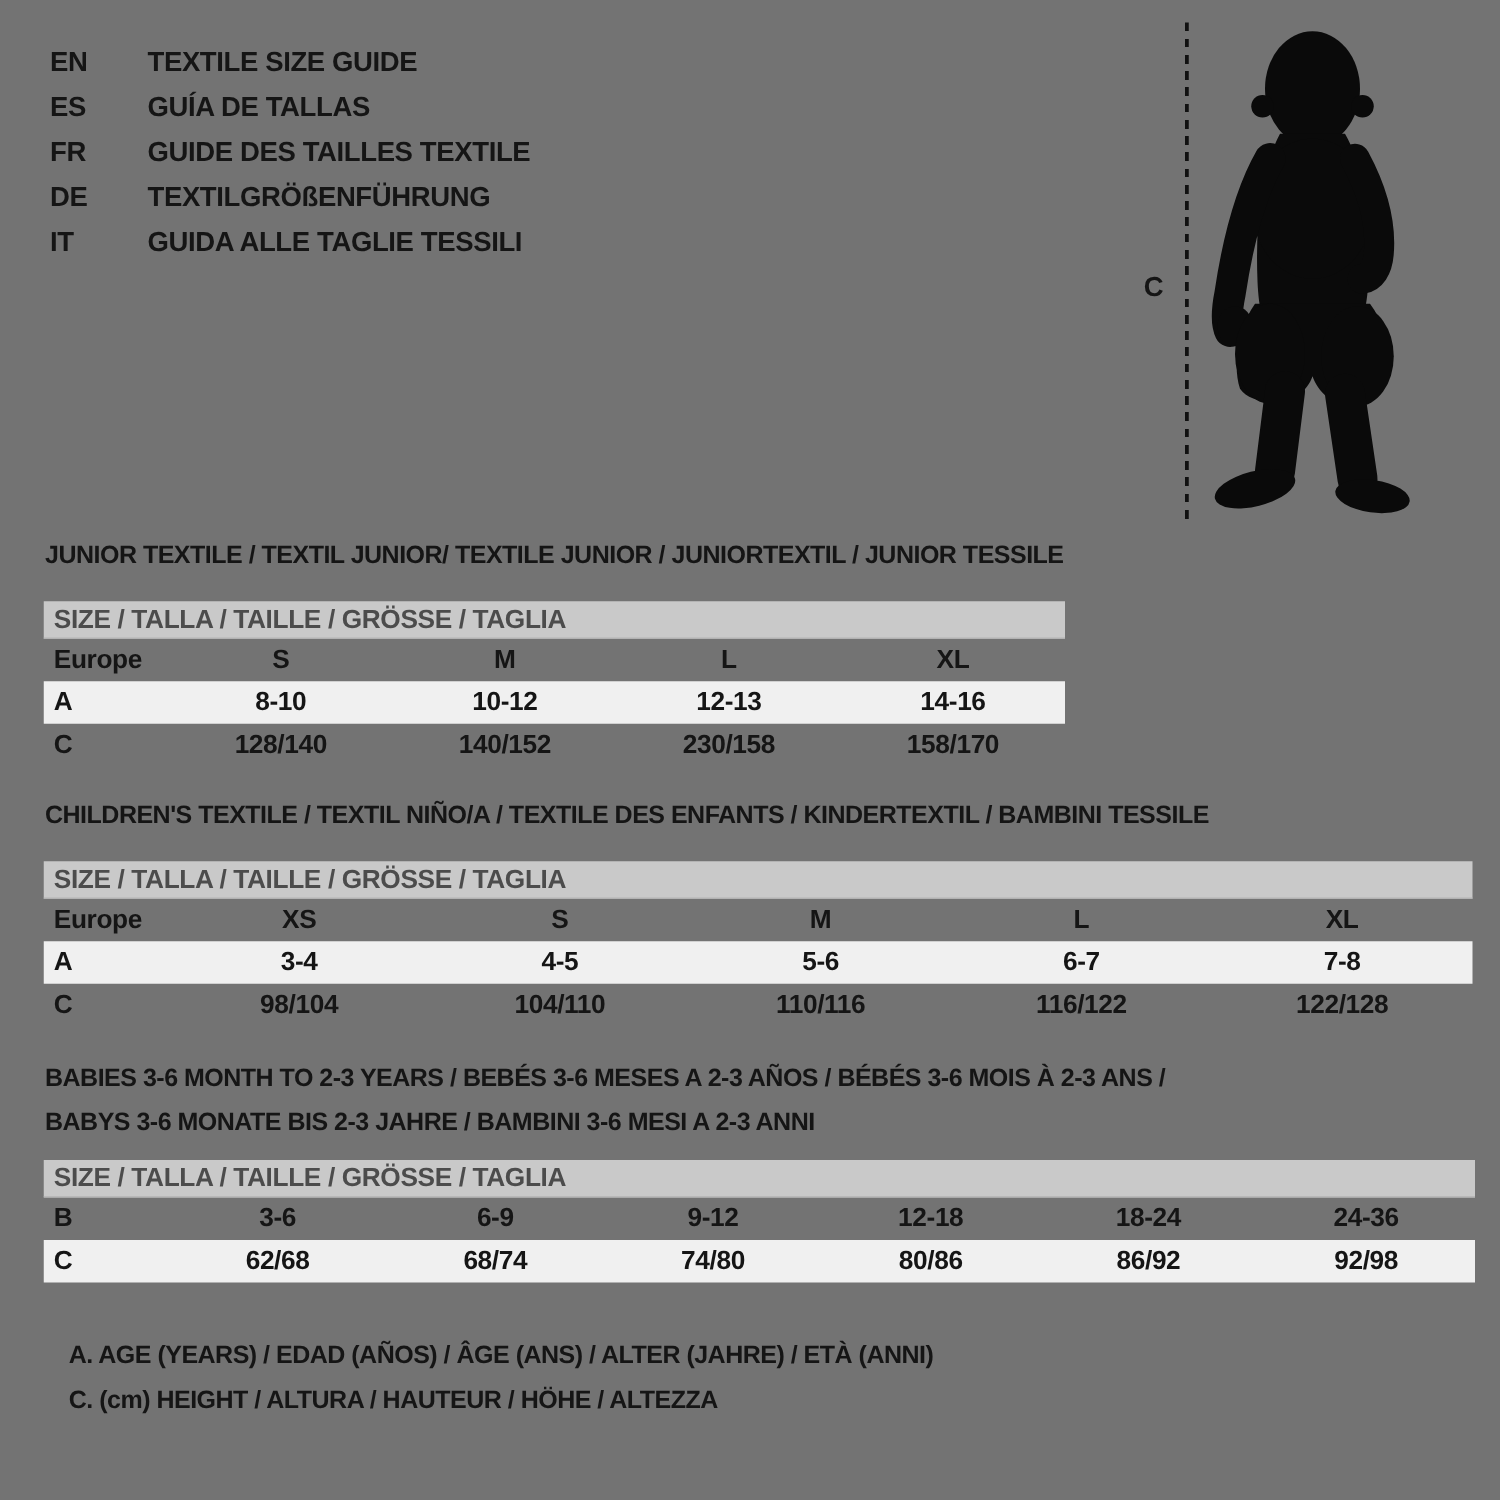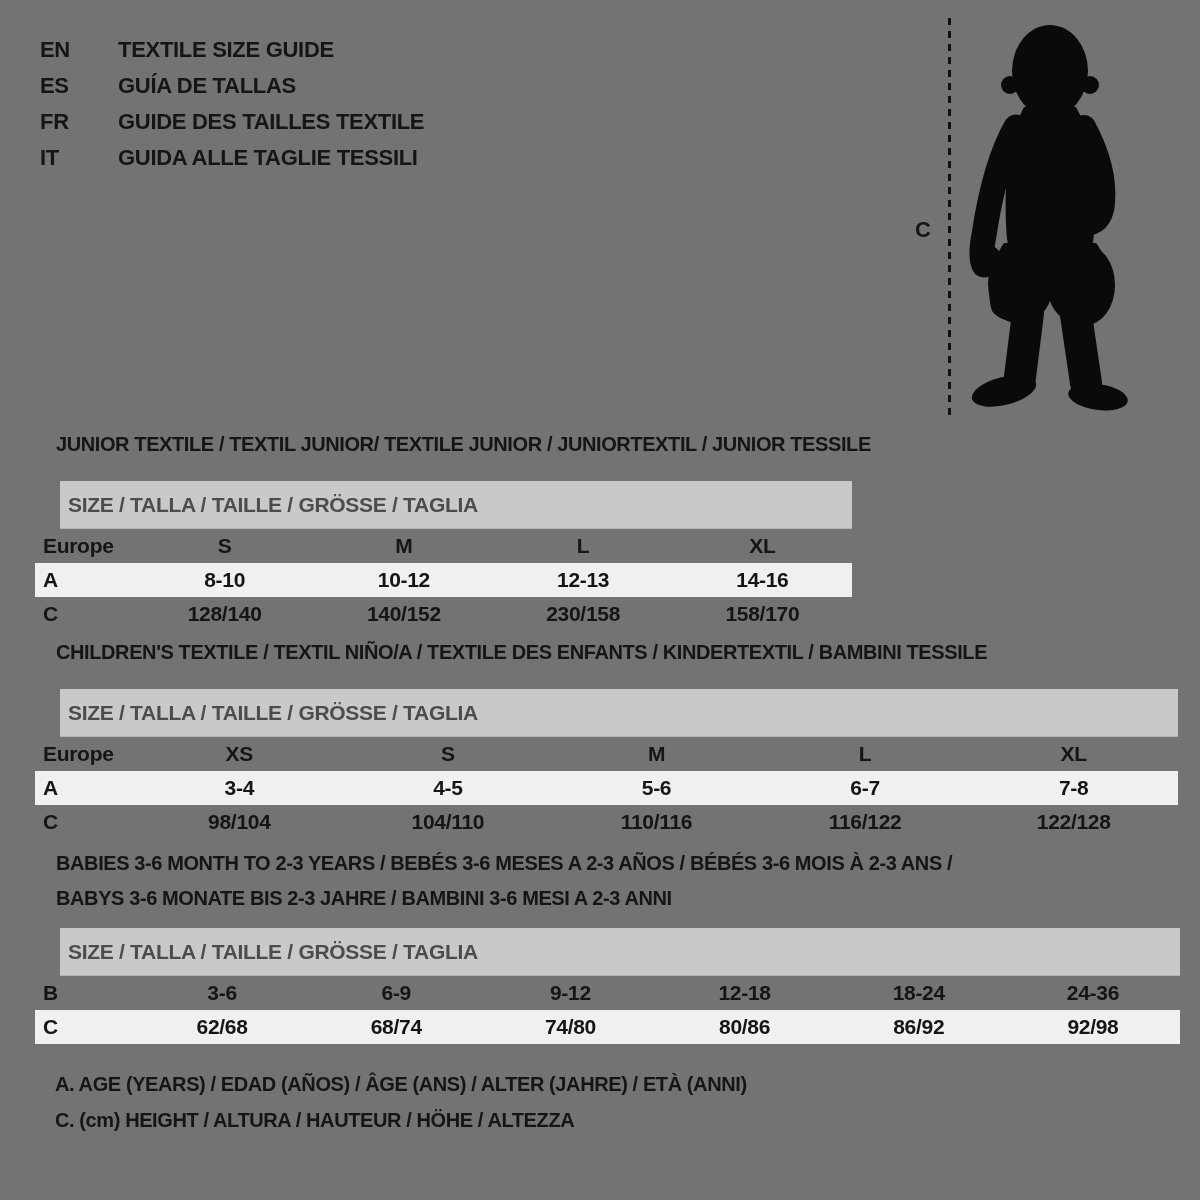--- a/index.html
+++ b/index.html
@@ -12,26 +12,26 @@
   .lang-list { position:absolute; left:40px; top:32px; }
   .lang-row { display:flex; height:36px; align-items:center; font-size:22px; letter-spacing:-0.3px; }
   .lang-code { width:78px; }
   .lang-label { white-space:nowrap; }
   
   .dash-line { position:absolute; left:948px; top:18px; width:3px; height:398px;
     background:repeating-linear-gradient(to bottom,#111 0px,#111 7px,transparent 7px,transparent 13px); }
   .c-label { position:absolute; left:915px; top:217px; font-size:22px; }
   .baby-svg { position:absolute; left:964px; top:15px; }
   
-  .section-title { position:absolute; left:56px; font-size:20px; letter-spacing:-0.4px; white-space:nowrap; }
+  .section-title { position:absolute; left:36px; font-size:20px; letter-spacing:-0.4px; white-space:nowrap; }
   .title-2line div { line-height:35px; }
   .size-table { position:absolute; left:35px; }
-  .size-bar { height:48px; background:#c9c9c9; color:#4c4c4c; font-size:21px;
+  .size-bar { height:30px; background:#c9c9c9; color:#4c4c4c; font-size:21px;
     display:flex; align-items:center; padding-left:8px; box-sizing:border-box;
-    letter-spacing:-0.3px; border-bottom:1px solid #b3b3b3;margin-left:25px; }
+    letter-spacing:-0.3px; border-bottom:1px solid #b3b3b3; }
   .trow { display:flex; height:34px; align-items:center; font-size:21px; letter-spacing:-0.3px;justify-content:center; }
   .trow.shaded { background:#f0f0f0; }
   .tcell { flex:1; text-align:center; white-space:nowrap; }
   .tcell.rlabel { flex:0 0 100px; text-align:left; padding-left:8px; box-sizing:border-box; }
   .w-junior { width:817px; top:481px; }
   .w-children { width:1143px; top:689px; }
   .w-babies { width:1145px; top:928px; }
   
   .legend { position:absolute; left:55px; top:1066px; }
   .legend-line { height:36px; display:flex; align-items:center; font-size:20px; letter-spacing:-0.4px; white-space:nowrap; }
@@ -46,20 +46,24 @@
       <span class="lang-code">EN</span>
       <span class="lang-label">TEXTILE SIZE GUIDE</span>
     </div>
     <div class="lang-row">
       <span class="lang-code">ES</span>
       <span class="lang-label">GUÍA DE TALLAS</span>
     </div>
     <div class="lang-row">
       <span class="lang-code">FR</span>
       <span class="lang-label">GUIDE DES TAILLES TEXTILE</span>
+    </div>
+    <div class="lang-row">
+      <span class="lang-code">DE</span>
+      <span class="lang-label">TEXTILGRÖßENFÜHRUNG</span>
     </div>
     <div class="lang-row">
       <span class="lang-code">IT</span>
       <span class="lang-label">GUIDA ALLE TAGLIE TESSILI</span>
     </div>
   </div>
 
   <span class="c-label">C</span>
   <div class="dash-line"></div>
   <svg class="baby-svg" width="172" height="398" viewBox="0 0 172 398" xmlns="http://www.w3.org/2000/svg">

